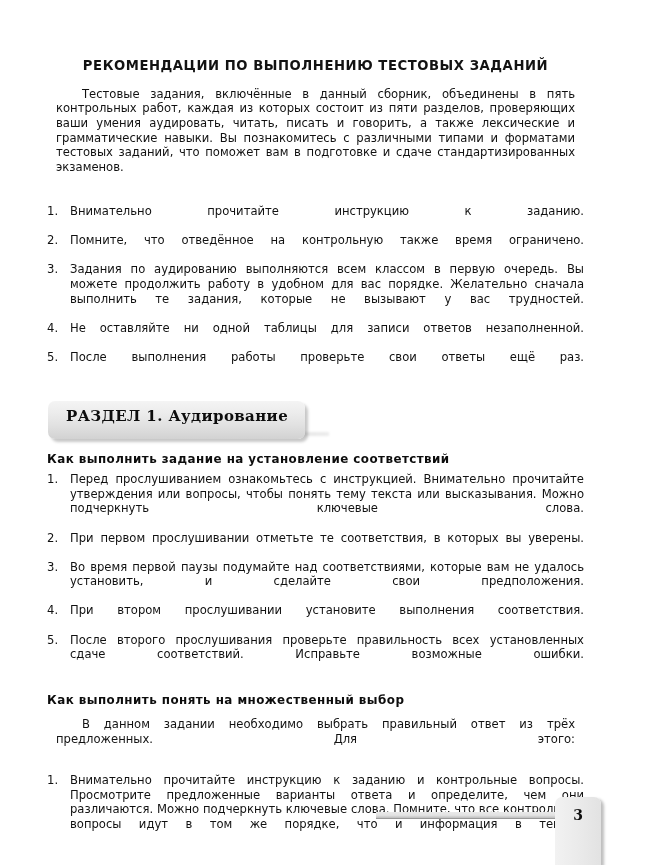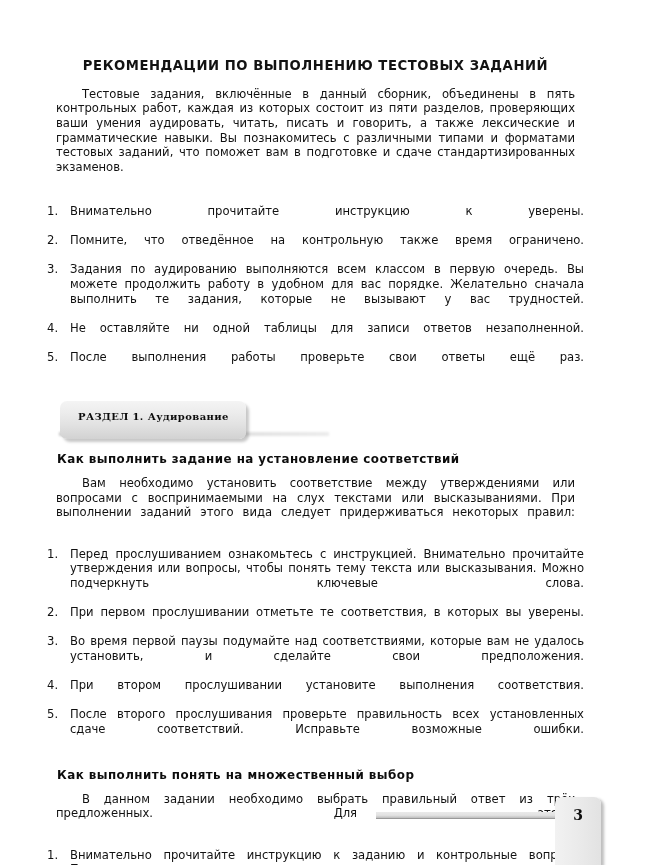--- a/index.html
+++ b/index.html
@@ -97,55 +97,55 @@
   }
 
   
   .section-banner-wrap {
     position: relative;
     margin: 22px 0 0 0;
     height: 34px;
   }
   .section-banner {
     position: absolute;
-    left: 13px;
+    left: 1px;
     top: 0;
     height: 30px;
     padding: 0 17px 8px 18px;
     display: flex;
     align-items: center;
     border-radius: 7px 7px 7px 7px;
     background: linear-gradient(to bottom,
         #f4f4f4 0%,
         #ededed 28%,
         #e2e2e2 62%,
         #d2d2d2 100%);
     box-shadow: 3px 3px 3px rgba(0,0,0,0.22);
     font-family: "DejaVu Serif", "Liberation Serif", serif;
     font-weight: bold;
-    font-size: 10px;
+    font-size: 15px;
     letter-spacing: 0.4px;
     color: #0d0d0d;
     white-space: nowrap;
     z-index: 2;
   }
   .banner-shadow-tail {
     position: absolute;
     left: 12px;
     top: 31px;
     width: 270px;
     height: 4px;
     background: linear-gradient(to right, rgba(0,0,0,0.20), rgba(0,0,0,0.08));
     filter: blur(1.2px);
     z-index: 1;
   }
 
   
   h2.sub-head {
-    margin: 17px 0 2px 10px;
+    margin: 17px 0 2px 0;
     font-size: 11.9px;
     font-weight: bold;
     letter-spacing: 0.45px;
     color: #0d0d0d;
     line-height: 15px;
   }
   .gap-xs { height: 3px; }
 
   
   .footer {
@@ -200,21 +200,21 @@
     <p class="body-par">Тестовые задания, включённые в данный сборник, объединены в пять контрольных работ, каждая из которых состоит из пяти разделов, проверяющих ваши умения аудировать, читать, писать и говорить, а также лексические и грамматические навыки. Вы познакомитесь с различными типами и форматами тестовых заданий, что поможет вам в подготовке и сдаче стандартизированных экзаменов.</p>
 
     <div class="gap-xs"></div>
 
 
     <div class="gap-xs"></div>
 
     <ol class="rule-list">
       <li>
         <span class="marker">1.</span>
-        <span class="li-text">Внимательно прочитайте инструкцию к уверены.</span>
+        <span class="li-text">Внимательно прочитайте инструкцию к заданию.</span>
       </li>
       <li>
         <span class="marker">2.</span>
         <span class="li-text">Помните, что отведённое на контрольную также время ограничено.</span>
       </li>
       <li>
         <span class="marker">3.</span>
         <span class="li-text">Задания по аудированию выполняются всем классом в первую очередь. Вы можете продолжить работу в удобном для вас порядке. Желательно сначала выполнить те задания, которые не вызывают у вас трудностей.</span>
       </li>
       <li>
@@ -227,21 +227,20 @@
       </li>
     </ol>
 
     <div class="section-banner-wrap">
       <div class="banner-shadow-tail"></div>
       <div class="section-banner">РАЗДЕЛ 1. Аудирование</div>
     </div>
 
     <h2 class="sub-head">Как выполнить задание на установление соответствий</h2>
 
-    <p class="body-par">Вам необходимо установить соответствие между утверждениями или вопросами с воспринимаемыми на слух текстами или высказываниями. При выполнении заданий этого вида следует придерживаться некоторых правил:</p>
 
     <div class="gap-xs"></div>
 
     <ol class="rule-list">
       <li>
         <span class="marker">1.</span>
         <span class="li-text">Перед прослушиванием ознакомьтесь с инструкцией. Внимательно прочитайте утверждения или вопросы, чтобы понять тему текста или высказывания. Можно подчеркнуть ключевые слова.</span>
       </li>
       <li>
         <span class="marker">2.</span>

